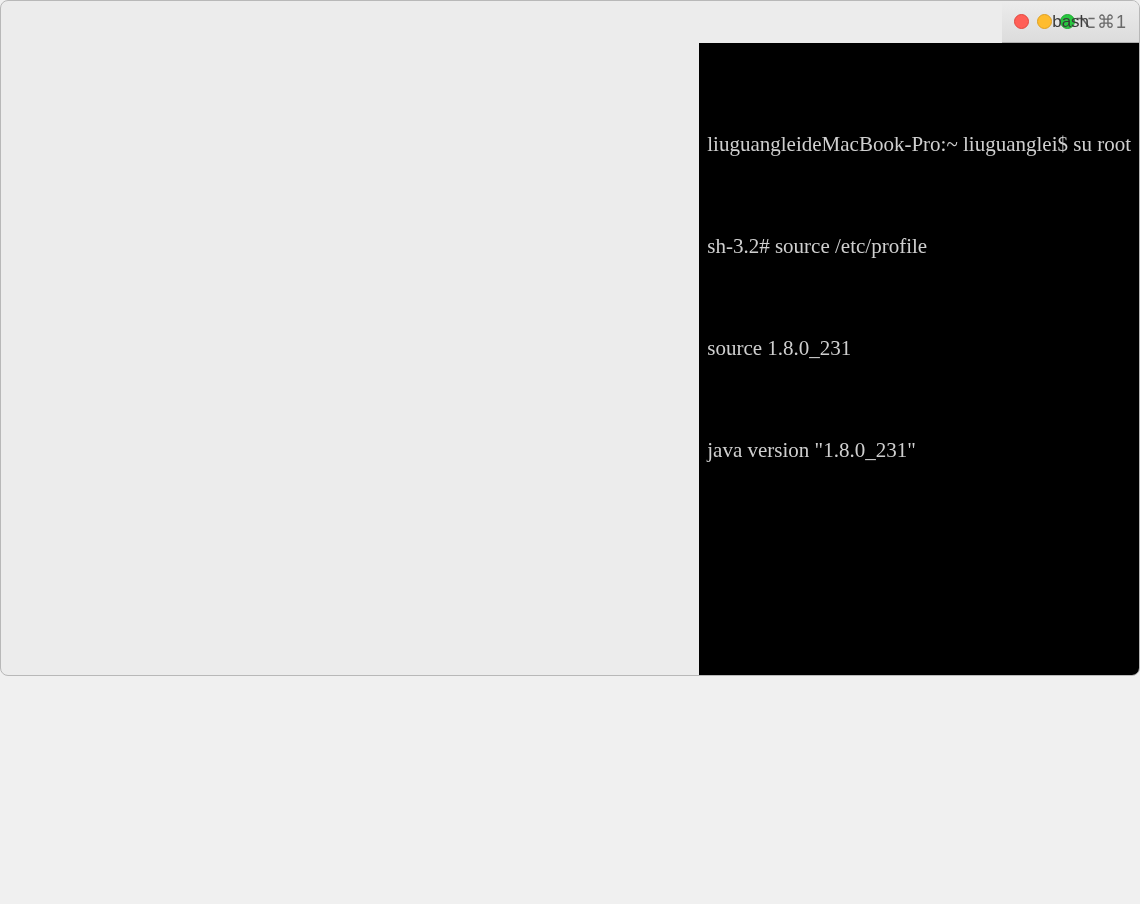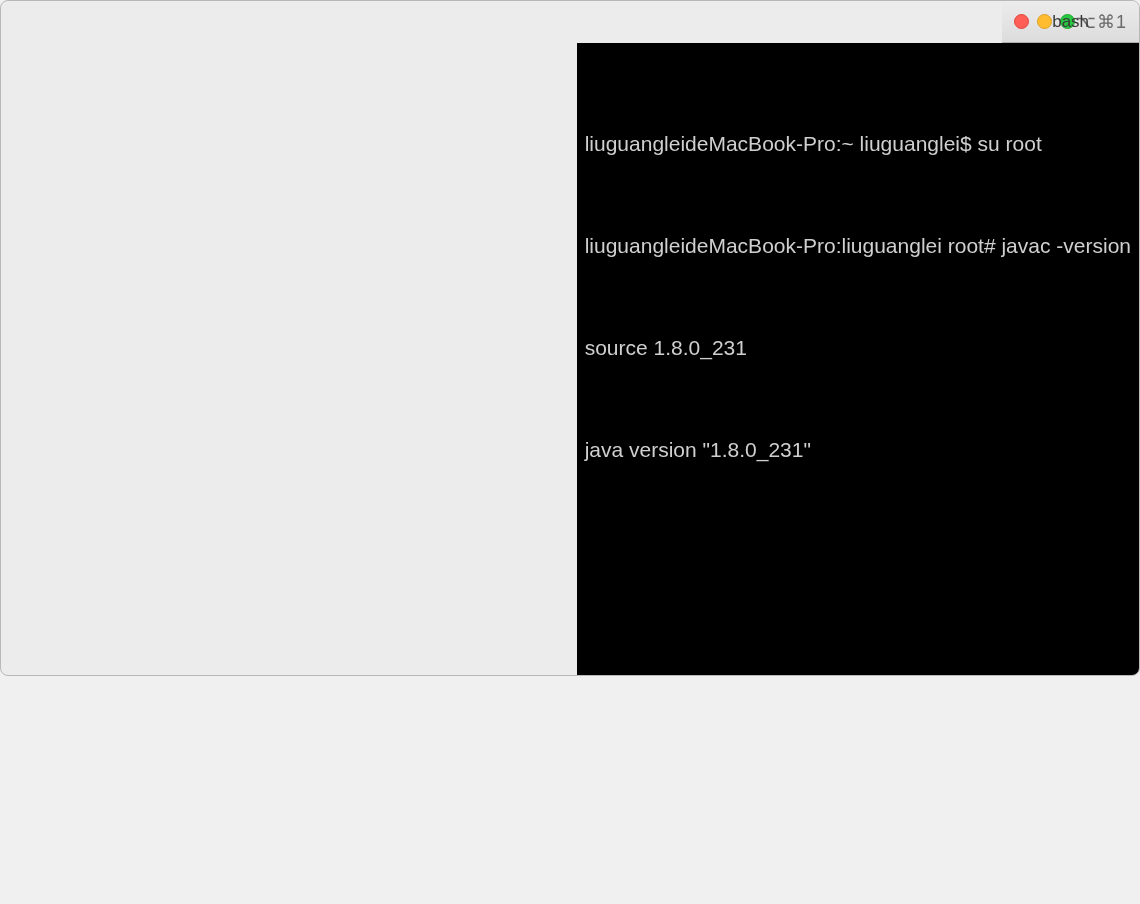--- a/index.html
+++ b/index.html
@@ -59,21 +59,21 @@
       margin-left: auto;
       color: #6a6a6a;
       font-size: 18px;
       font-family: -apple-system, sans-serif;
       letter-spacing: 1px;
     }
     .terminal {
       flex: 1;
       background: #000;
       color: #cfcfcf;
-      font-family: Liberation Sans, sans-serif;
+      font-family: Liberation Serif, serif;
       font-size: 21px;
       line-height: 34px;
       padding: 16px 8px;
       white-space: pre;
       position: relative;
       overflow: hidden;
     }
     .terminal .line {
       white-space: pre;
     }
@@ -93,21 +93,21 @@
     <div class="traffic-lights">
       <div class="traffic-light tl-close"></div>
       <div class="traffic-light tl-min"></div>
       <div class="traffic-light tl-max"></div>
     </div>
     <div class="title">bash</div>
     <div class="shortcut-badge">⌥⌘1</div>
   </div>
   <div class="terminal">
     <div class="line">liuguangleideMacBook-Pro:~ liuguanglei$ su root</div>
-    <div class="line">liuguangleideMacBook-Pro:liuguanglei root# javac -version</div>
+    <div class="line">sh-3.2# source /etc/profile</div>
     <div class="line">source 1.8.0_231</div>
     <div class="line">java version "1.8.0_231"</div>
     
     
     
 
     <div class="arrow" style="left:756px; top:94px;">
       <svg width="100" height="70" viewBox="0 0 100 70">
         <defs>
           <marker id="ah1" markerWidth="8" markerHeight="8" refX="2" refY="4" orient="auto">

